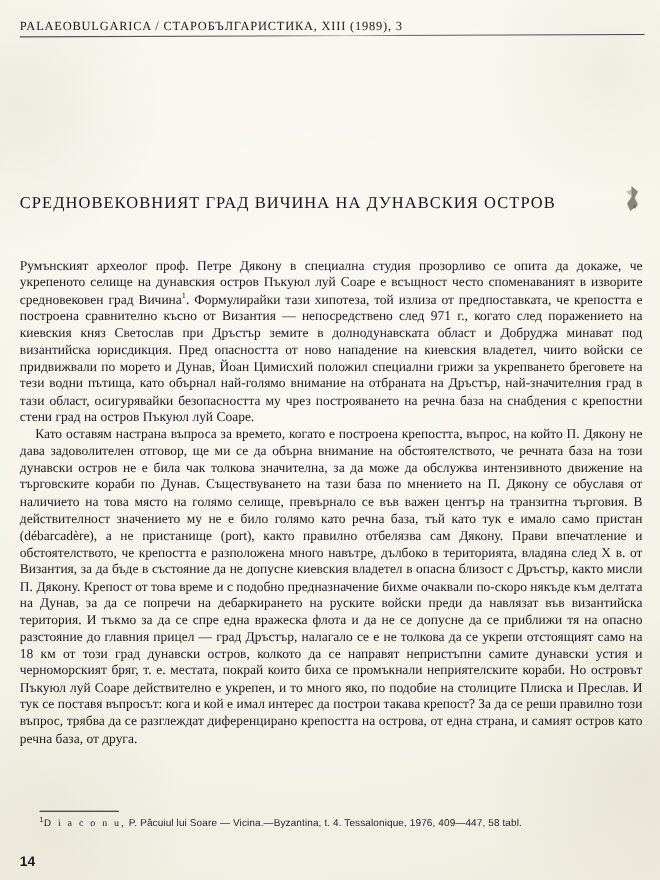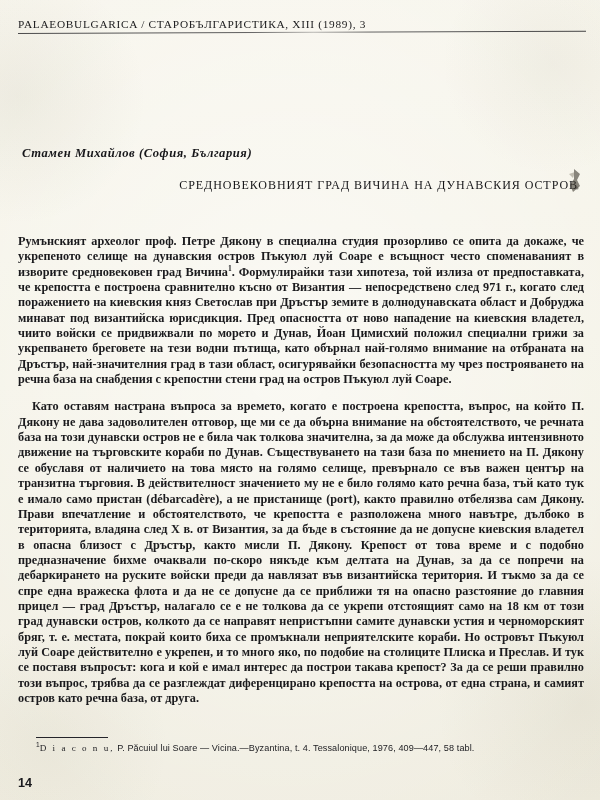--- a/index.html
+++ b/index.html
@@ -86,50 +86,48 @@
     color: #17171a;
   }
   .title {
     position: absolute;
     left: 18px;
     right: 22px;
     top: 176px;
   }
   .title-line {
     font-family: "Liberation Serif", "DejaVu Serif", serif;
-    font-size: 12px;
+    font-size: 15px;
     letter-spacing: 0.25px;
     line-height: 18.5px;
     color: #151518;
     white-space: nowrap;
-    text-align: right;
   }
   .title-line.l1 { letter-spacing: 0.95px; }
   .title-line.l2 { letter-spacing: 1.05px; }
 
   
   .body {
     position: absolute;
     left: 18px;
     right: 16px;
     top: 234px;
   }
   .para {
     font-family: "Liberation Serif", "DejaVu Serif", serif;
     font-size: 12.25px;
     line-height: 15.35px;
     text-align: justify;
     text-justify: inter-word;
     color: #1a1a1d;
     margin: 0;
     hyphens: manual;
-    font-weight: bold;
   }
   .para.indent { text-indent: 14px; }
-  .para + .para { margin-top: 12px; }
+  .para + .para { margin-top: 0px; }
   .sup {
     font-size: 7.5px;
     vertical-align: super;
     line-height: 0;
   }
 
   
   .footnote {
     position: absolute;
     left: 18px;
@@ -185,21 +183,20 @@
 
 <div class="paper"></div>
 
 <div class="page">
 
   <div class="runhead">
     <div class="runhead-text">PALAEOBULGARICA / СТАРОБЪЛГАРИСТИКА, XIII (1989), 3</div>
     <div class="runhead-rule"></div>
   </div>
 
-  <div class="byline">Стамен Михайлов (София, България)</div>
 
   <div class="title">
     <div class="title-line l1">СРЕДНОВЕКОВНИЯТ ГРАД ВИЧИНА НА ДУНАВСКИЯ  ОСТРОВ</div>
   </div>
 
   <svg class="smudge" viewBox="0 0 22 26">
     <path d="M14 1 L20 6 L17 12 L20 18 L13 24 L10 17 L14 11 Z" fill="#3a352c" opacity="0.75"></path>
     <path d="M9 6 L15 4 L13 10 Z" fill="#6d6655" opacity="0.5"></path>
     <circle cx="17" cy="20" r="1.6" fill="#2a261f" opacity="0.6"></circle>
   </svg>

